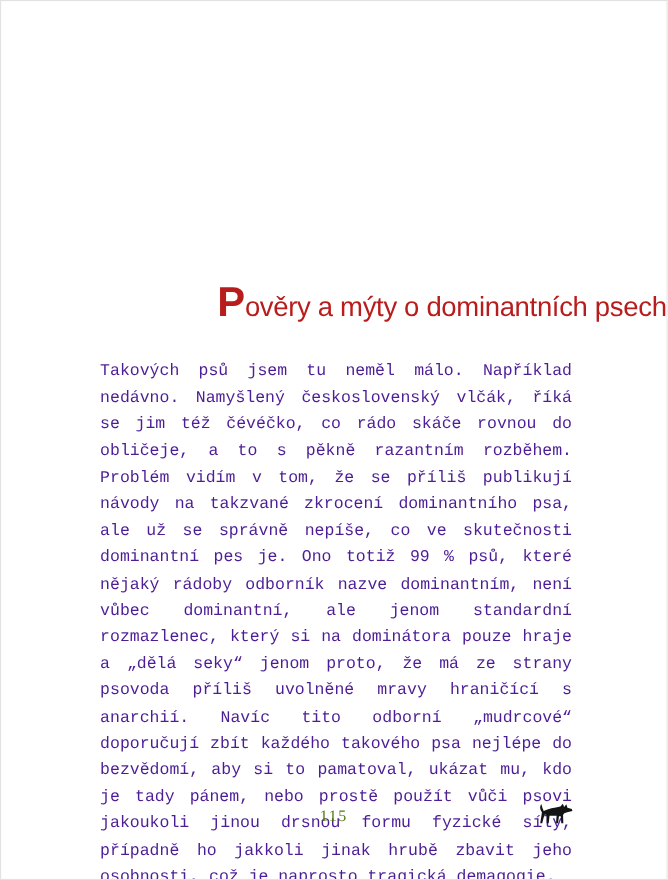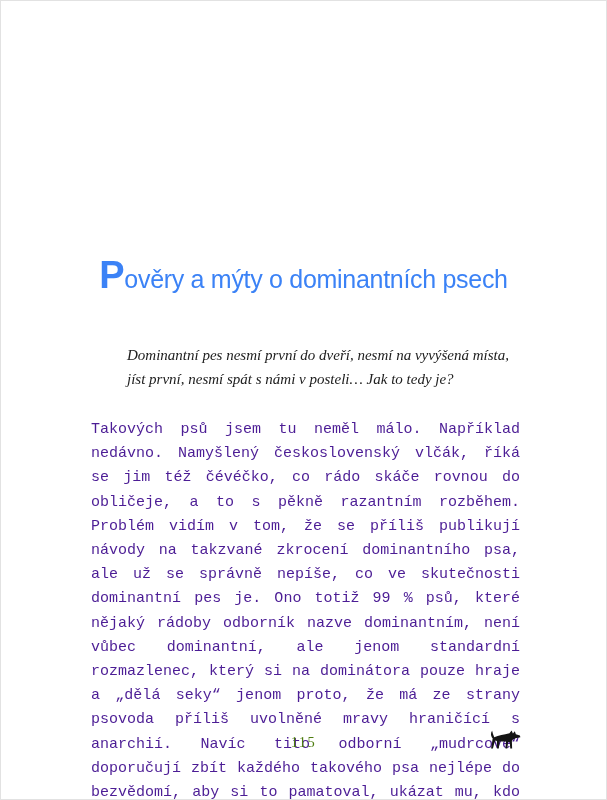--- a/index.html
+++ b/index.html
@@ -10,27 +10,27 @@
     margin: 0 auto;
     background: #ffffff;
     border: 1px solid #e2e2e2;
     position: relative;
     overflow: hidden;
     font-family: "Liberation Serif", serif;
     color: #1c1c1c;
   }
   .chapter-title {
     margin-top: 254px;
-    text-align: center;
+    text-align: right;
     font-family: "Liberation Sans", sans-serif;
     font-weight: normal;
     font-size: 25px;
     letter-spacing: -0.3px;
     line-height: 40px;
-    color: #3b82f6;
+    color: #b91c1c;
   }
   .chapter-title .initial {
     font-size: 38px;
     font-weight: bold;
     vertical-align: baseline;
   }
   .epigraph {
     margin: 44px 96px 0 126px;
     font-style: italic;
     font-size: 15px;
@@ -76,21 +76,20 @@
     height: 100%;
   }
 </style>
 </head>
 <body>
 
 <div class="page">
 
   <h1 class="chapter-title"><span class="initial">P</span><span>ověry a mýty o dominantních psech</span></h1>
 
-  <p class="epigraph">Dominantní pes nesmí první do dveří, nesmí na vyvýšená místa, jíst první, nesmí spát s námi v posteli… Jak to tedy je?</p>
 
   <p class="body-text">Takových psů jsem tu neměl málo. Například nedávno. Namyšlený československý vlčák, říká se jim též čévéčko, co rádo skáče rovnou do obličeje, a to s pěkně razantním rozběhem. Problém vidím v tom, že se příliš publikují návody na takzvané zkrocení dominantního psa, ale už se správně nepíše, co ve skutečnosti dominantní pes je. Ono totiž 99 % psů, které nějaký rádoby odborník nazve dominantním, není vůbec dominantní, ale jenom standardní rozmazlenec, který si na dominátora pouze hraje a „dělá seky“ jenom proto, že má ze strany psovoda příliš uvolněné mravy hraničící s anarchií. Navíc tito odborní „mudrcové“ doporučují zbít každého takového psa nejlépe do bezvědomí, aby si to pamatoval, ukázat mu, kdo je tady pánem, nebo prostě použít vůči psovi jakoukoli jinou drsnou formu fyzické síly, případně ho jakkoli jinak hrubě zbavit jeho osobnosti, což je naprosto tragická demagogie.</p>
 
   <div class="footer">
     <span class="page-number">115</span>
     <span class="dog-icon">
       <svg viewBox="0 0 120 80" xmlns="http://www.w3.org/2000/svg" aria-hidden="true">
         <path fill="#141414" d="M8 2 C2 10 2 20 10 30 L8 44 L4 68 L11 68 L16 48 L20 38 L26 40 L26 68 L33 68 L36 42 L60 42 L58 68 L65 68 L68 44 L74 44 L76 68 L83 68 L82 40 L86 34 L96 30 L114 26 L112 19 L97 15 L93 3 L86 12 L81 1 L73 11 C52 16 32 18 16 26 C12 18 10 10 8 2 Z"></path>
       </svg>
     </span>

